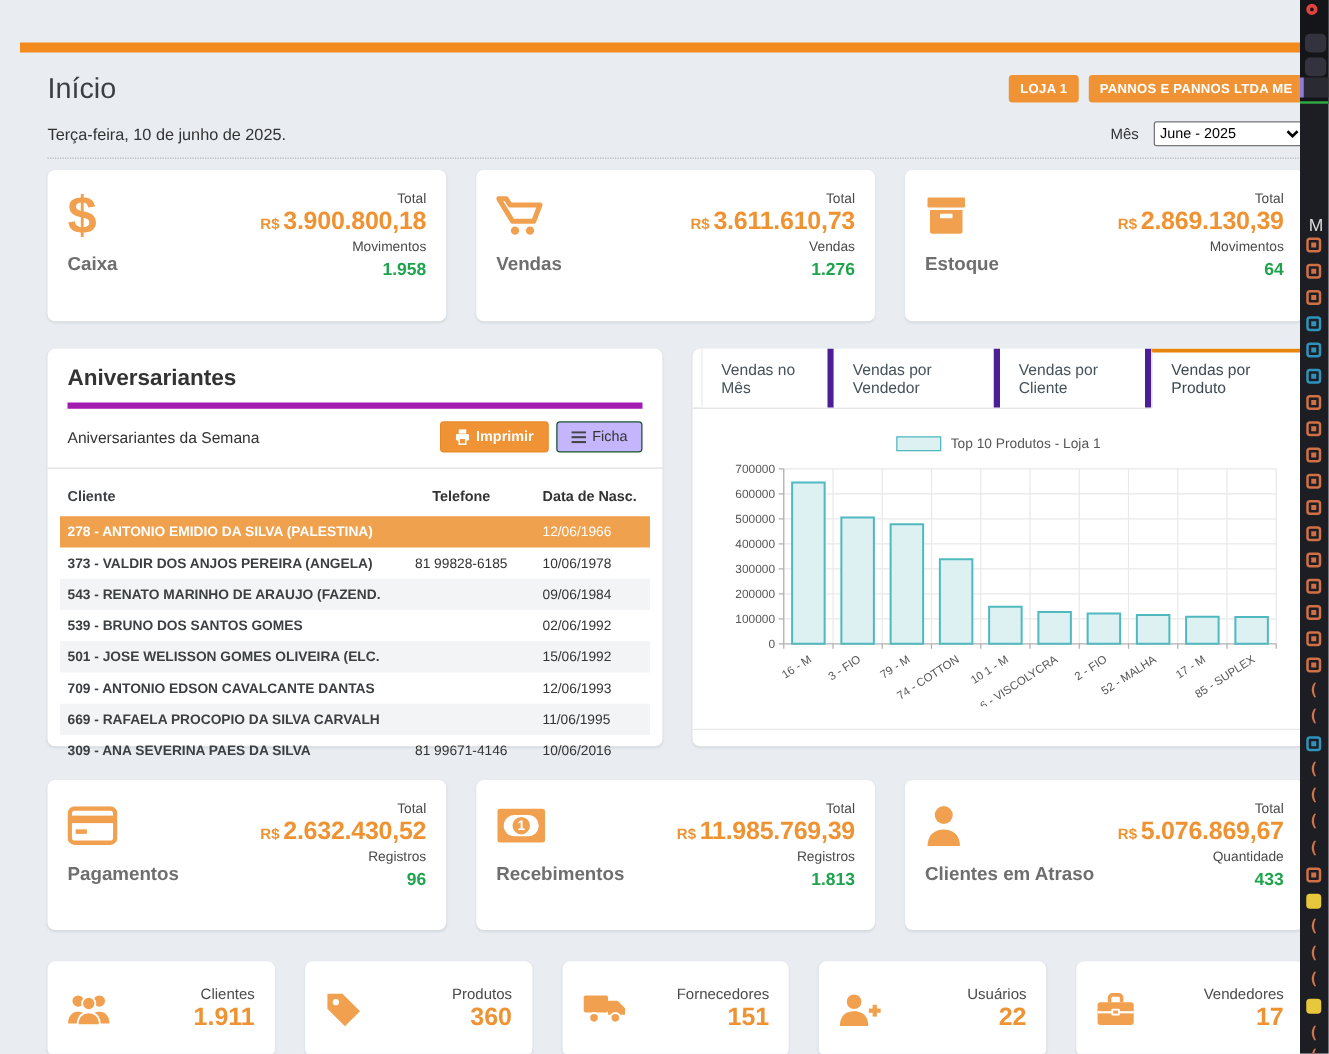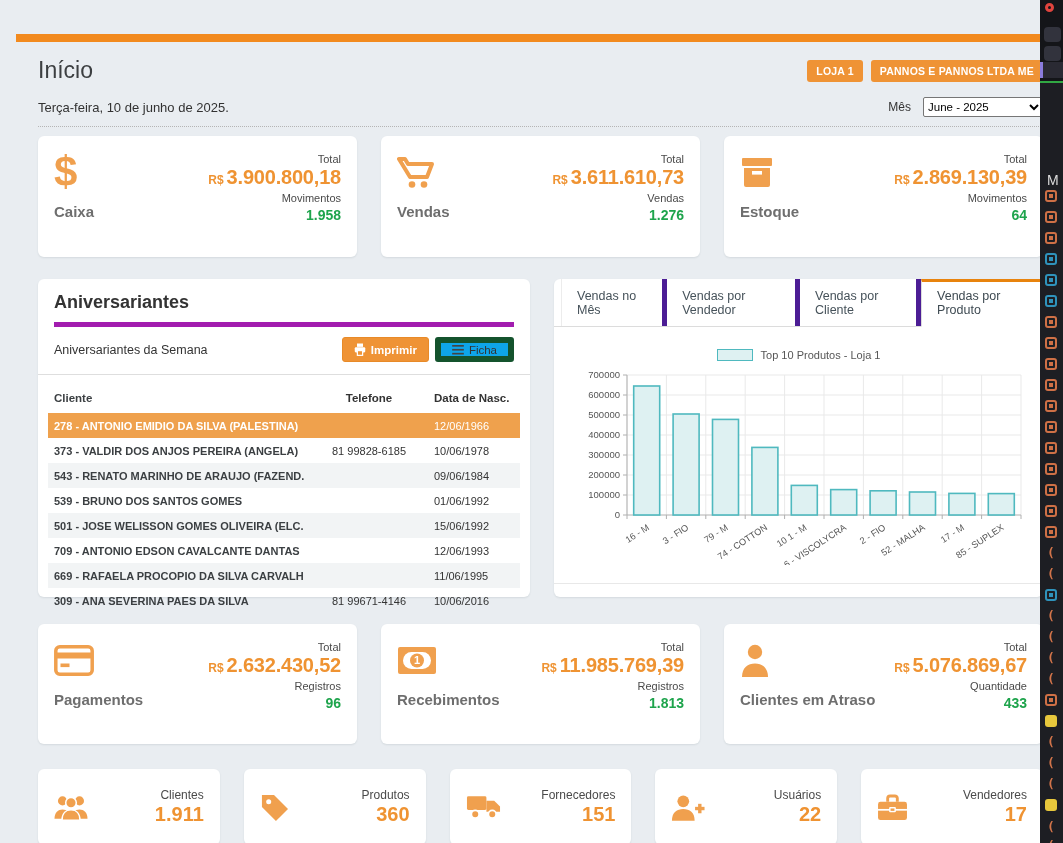--- a/index.html
+++ b/index.html
@@ -50,21 +50,21 @@
   .bday-panel { width:492px; position:relative; }
   .bday-title { margin:0 16px; padding:13px 0 9px; font-size:18px; font-weight:700; color:#333;
     border-bottom:5px solid #a21caf; }
   .bday-sub { display:flex; justify-content:space-between; align-items:center; padding:10px 16px 12px;
     border-bottom:1px solid #dedede; }
   .sub-label { font-size:12.5px; color:#333; }
   .btn-group { display:flex; gap:6px; }
   .btn { height:25px; font-size:11.5px; border-radius:3px; display:inline-flex; align-items:center; gap:5px;
     padding:0 11px; cursor:pointer; }
   .btn-primary { background:#ef9335; color:#fff; border:1px solid #e88a28; font-weight:700; }
-  .btn-light { background:#0ea5e9; color:#333; border:6px solid #14532d; }
+  .btn-light { background:#c4b5fd; color:#333; border:1px solid #14532d; }
 
   .bday-table { padding:6px 10px 0; }
   .t-head { display:flex; font-size:11.5px; font-weight:700; color:#222; padding:11px 6px 9px; }
   .t-row { display:flex; align-items:center; height:25px; padding:0 6px; font-size:11px; }
   .t-row.alt { background:#f2f4f5; }
   .t-row.hl { background:#efa14d; color:#fff; }
   .c-cliente { flex:1; font-weight:700; color:#3b3f42; overflow:hidden; white-space:nowrap; }
   .t-row.hl .c-cliente, .t-row.hl .c-data { color:#fff; }
   .c-tel { width:130px; text-align:center; color:#333; }
   .c-data { width:80px; text-align:left; color:#333; }
@@ -232,21 +232,21 @@
                 <div class="t-cell c-data">10/06/1978</div>
               </div>
               <div class="t-row alt">
                 <div class="t-cell c-cliente">543 - RENATO MARINHO DE ARAUJO (FAZEND...</div>
                 <div class="t-cell c-tel"></div>
                 <div class="t-cell c-data">09/06/1984</div>
               </div>
               <div class="t-row">
                 <div class="t-cell c-cliente">539 - BRUNO DOS SANTOS GOMES</div>
                 <div class="t-cell c-tel"></div>
-                <div class="t-cell c-data">01/06/1992</div>
+                <div class="t-cell c-data">02/06/1992</div>
               </div>
               <div class="t-row alt">
                 <div class="t-cell c-cliente">501 - JOSE WELISSON GOMES OLIVEIRA (ELC...</div>
                 <div class="t-cell c-tel"></div>
                 <div class="t-cell c-data">15/06/1992</div>
               </div>
               <div class="t-row">
                 <div class="t-cell c-cliente">709 - ANTONIO EDSON CAVALCANTE DANTAS</div>
                 <div class="t-cell c-tel"></div>
                 <div class="t-cell c-data">12/06/1993</div>

